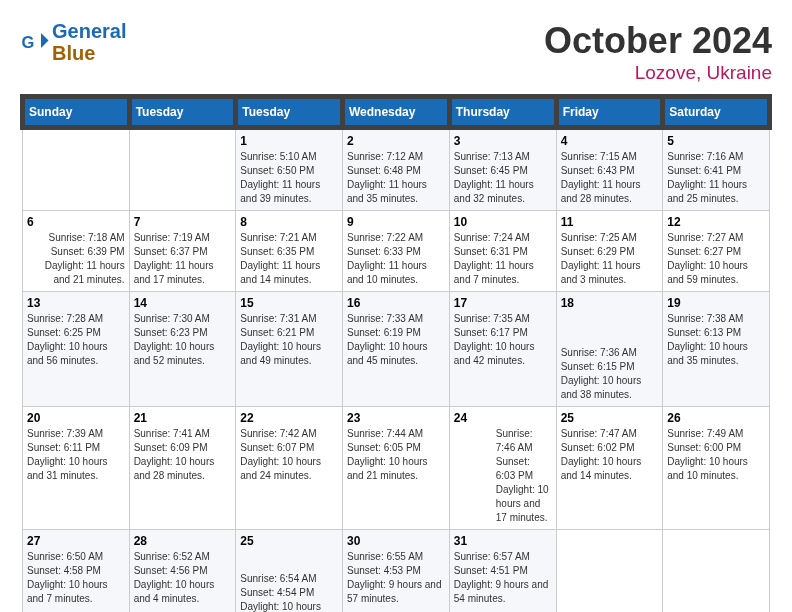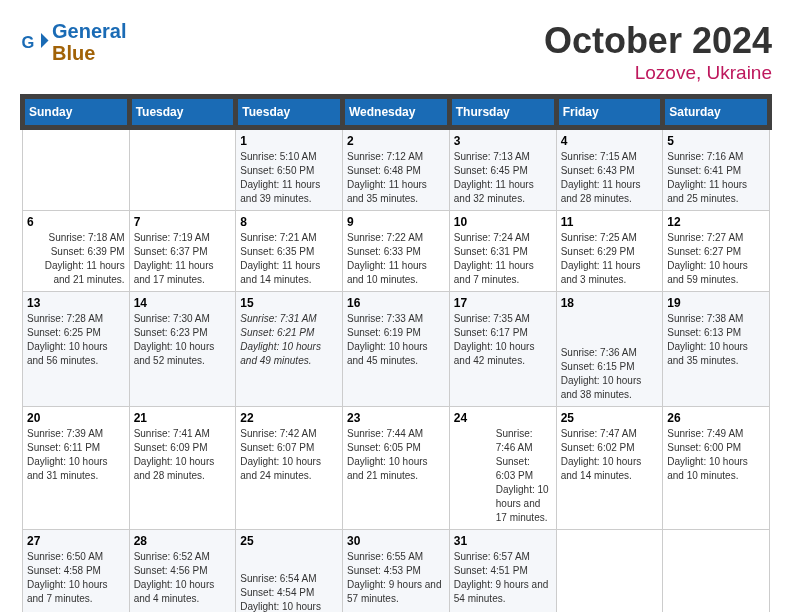--- a/index.html
+++ b/index.html
@@ -204,21 +204,21 @@
 Daylight: 10 hours and 56 minutes.</div>
         </td>
         <td>
           <div class="day-num">14</div>
           <div class="day-info" style="white-space: pre-line;">Sunrise: 7:30 AM
 Sunset: 6:23 PM
 Daylight: 10 hours and 52 minutes.</div>
         </td>
         <td>
           <div class="day-num">15</div>
-          <div class="day-info" style="white-space: pre-line; font-style: italic;">Sunrise: 7:31 AM
+          <div class="day-info" style="white-space: pre-line;">Sunrise: 7:31 AM
 Sunset: 6:21 PM
 Daylight: 10 hours and 49 minutes.</div>
         </td>
         <td>
           <div class="day-num">16</div>
           <div class="day-info" style="white-space: pre-line;">Sunrise: 7:33 AM
 Sunset: 6:19 PM
 Daylight: 10 hours and 45 minutes.</div>
         </td>
         <td>

